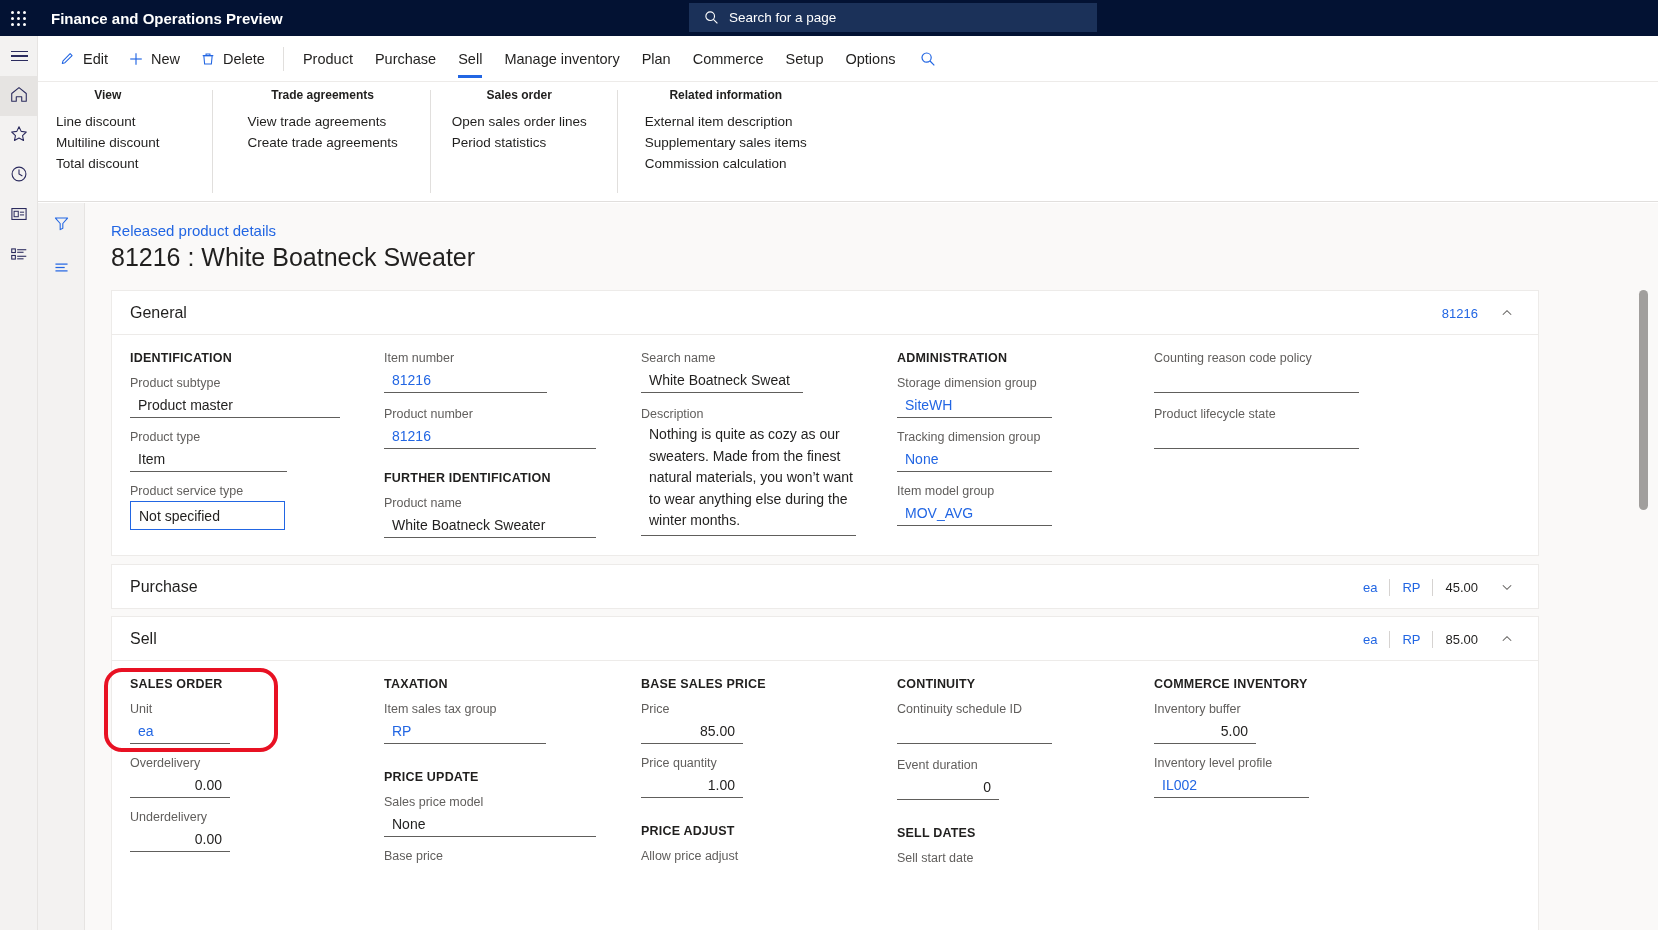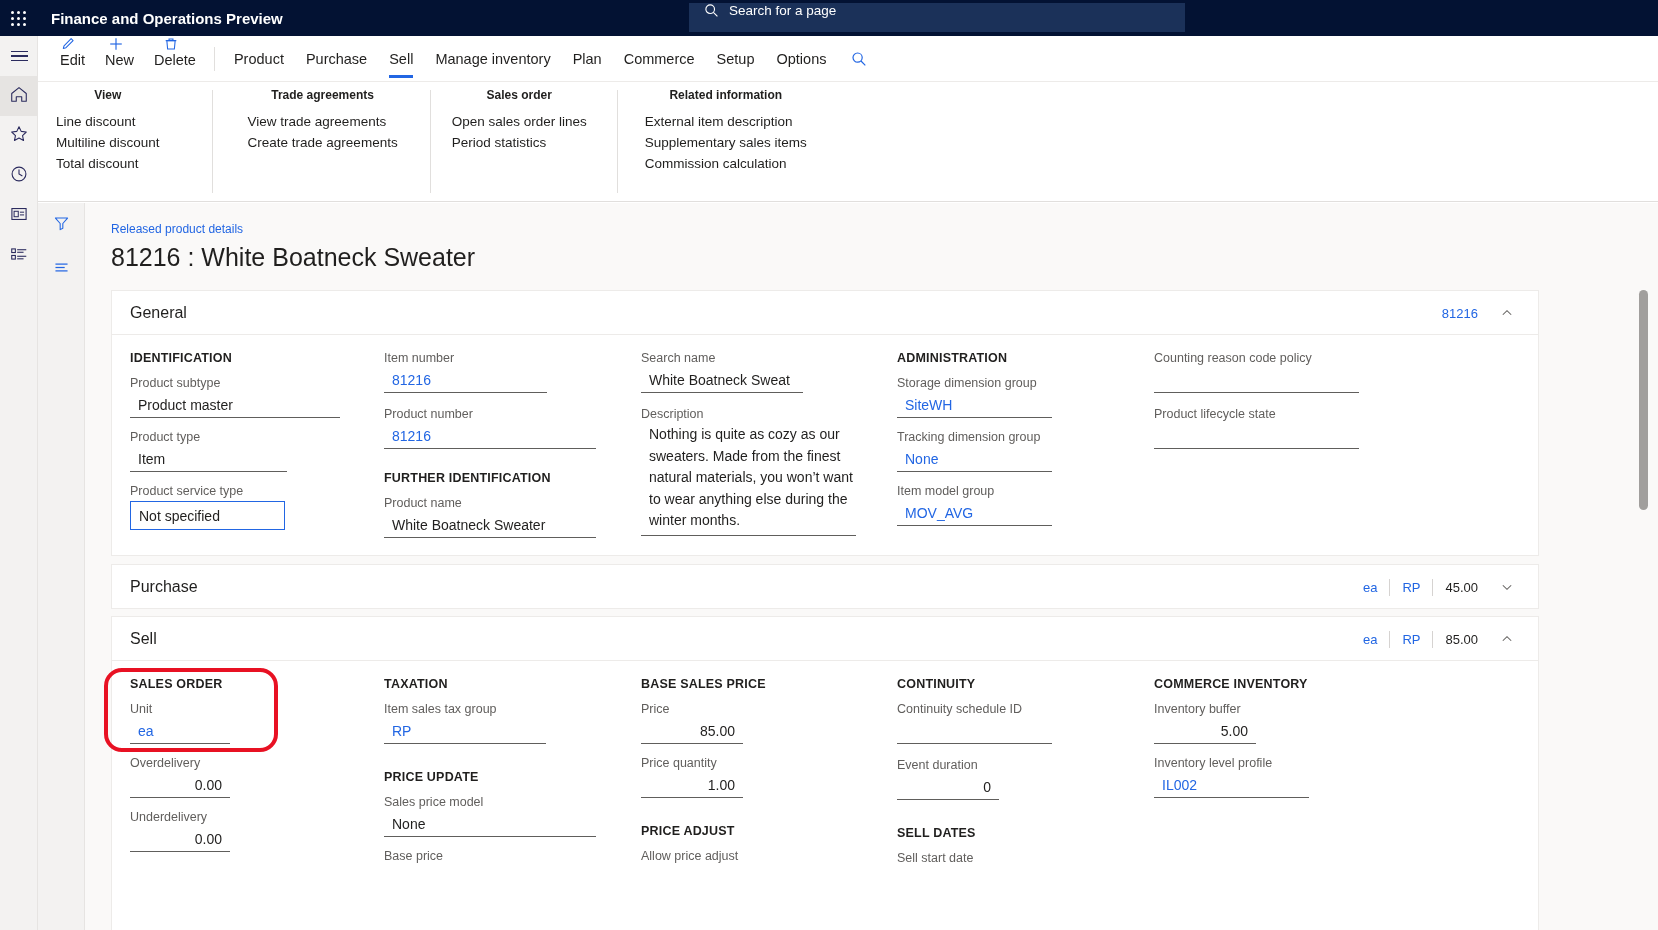--- a/index.html
+++ b/index.html
@@ -20,22 +20,22 @@
   .waffle {
     width:36px; height:36px; display:flex; align-items:center; justify-content:center;
     cursor:pointer;
   }
   .waffle-grid { display:grid; grid-template-columns:repeat(3,3px); grid-template-rows:repeat(3,3px); gap:3px; }
   .waffle-grid i { display:block; width:3px; height:3px; background:#ffffff; border-radius:50%; }
   .app-title {
     color:#ffffff; font-size:15px; font-weight:bold; margin-left:15px; white-space:nowrap;
   }
   .search-wrap {
-    position:absolute; left:689px; top:3px; width:496px; height:29px;
-    background:#1b3159; display:flex; cursor:text;
+    position:absolute; left:689px; top:3px; width:408px; height:29px;
+    background:#1b3159; display:flex; align-items:center; cursor:text;
   }
   .search-ico { margin-left:15px; margin-right:10px; display:flex; }
   .search-ph { color:#ffffff; font-size:13.5px; }
 
   
   .rail {
     position:absolute; left:0; top:36px; width:38px; height:894px;
     background:#f3f2f1; border-right:1px solid #e6e4e2;
   }
   .rail-btn {
@@ -47,21 +47,21 @@
   .hamb i { display:block; height:1.6px; background:#2b2b5e; margin:3px 0; }
 
   
   .cmdbar {
     position:absolute; left:38px; top:36px; width:1620px; height:46px;
     background:#ffffff; border-bottom:1px solid #edebe9;
     display:flex; align-items:center; padding-left:12px;
   }
   .cmd-item {
     display:flex; align-items:center; height:46px; padding:0 10px;
-    font-size:14.5px; color:#201f1e; cursor:pointer; white-space:nowrap;flex-direction:column;
+    font-size:14.5px; color:#201f1e; cursor:pointer; white-space:nowrap;
   }
   .cmd-item .glyph { margin-right:7px; display:flex; align-items:center; color:#2266e3; }
   .cmd-sep { width:1px; height:24px; background:#e1dfdd; margin:0 8px; }
   .cmd-tab {
     position:relative; display:flex; align-items:center; height:46px; padding:0 11px;
     font-size:14.5px; color:#201f1e; cursor:pointer; white-space:nowrap;
   }
   .cmd-tab.selected::after {
     content:""; position:absolute; left:11px; right:11px; bottom:4px; height:2.5px; background:#2266e3;
   }
@@ -91,21 +91,21 @@
     position:absolute; left:38px; top:203px; width:47px; height:727px;
     background:#f3f2f1; border-right:1px solid #e6e4e2;
   }
   .strip-btn { width:47px; height:44px; display:flex; align-items:center; justify-content:center; cursor:pointer; }
 
   .content {
     position:absolute; left:85px; top:203px; width:1573px; height:727px;
     background:#faf9f8; overflow:hidden;
   }
   .breadcrumb {
-    position:absolute; left:26px; top:19px; font-size:12px; color:#2266e3; cursor:pointer;
+    position:absolute; left:26px; top:19px; font-size:15px; color:#2266e3; cursor:pointer;
   }
   .page-title {
     position:absolute; left:26px; top:40px; font-size:25px; color:#201f1e; font-weight:normal;
     white-space:nowrap;
   }
 
   
   .card {
     position:absolute; left:26px; width:1428px; background:#ffffff;
     border:1px solid #edebe9;

